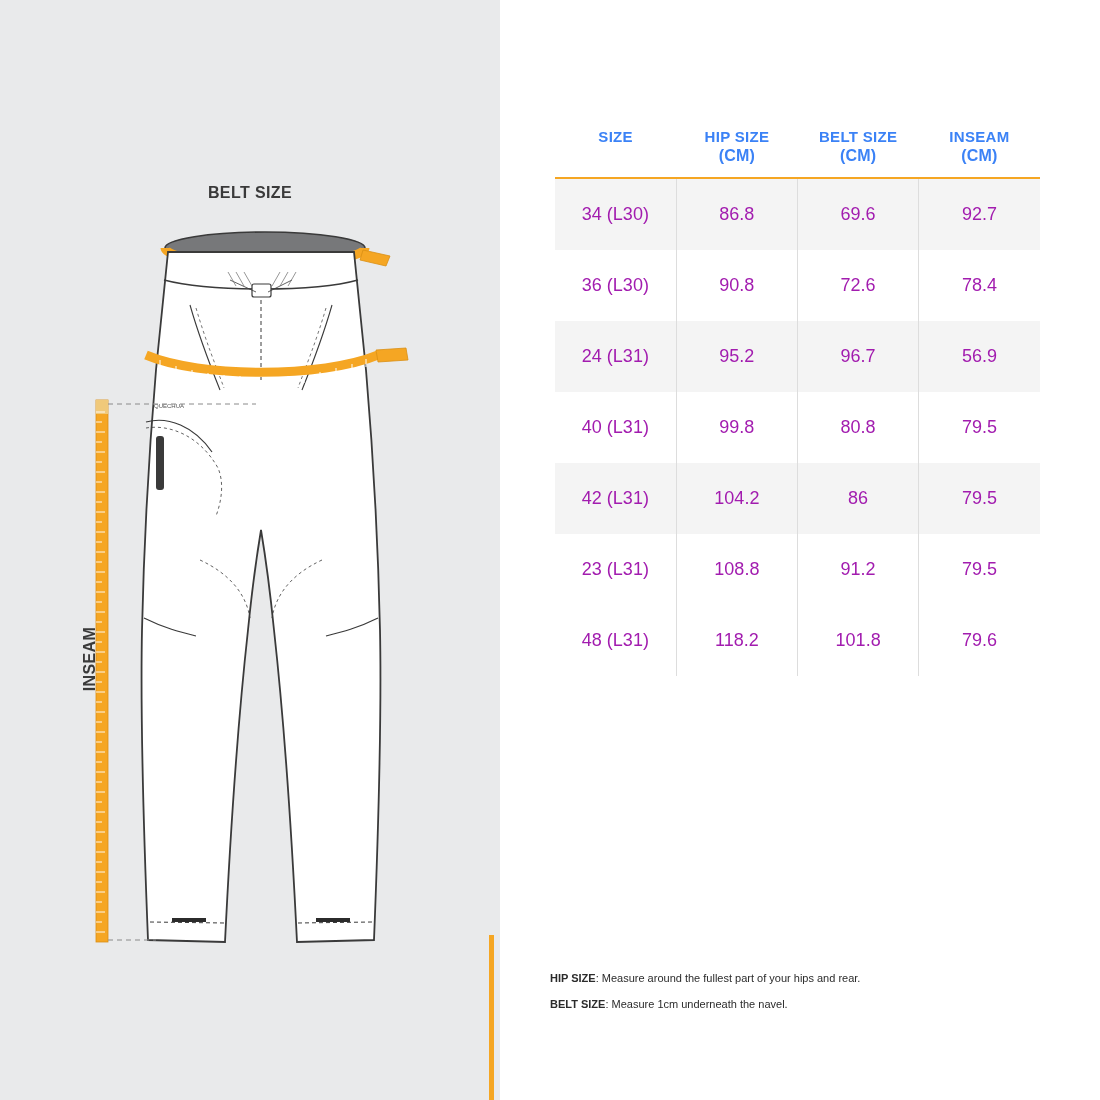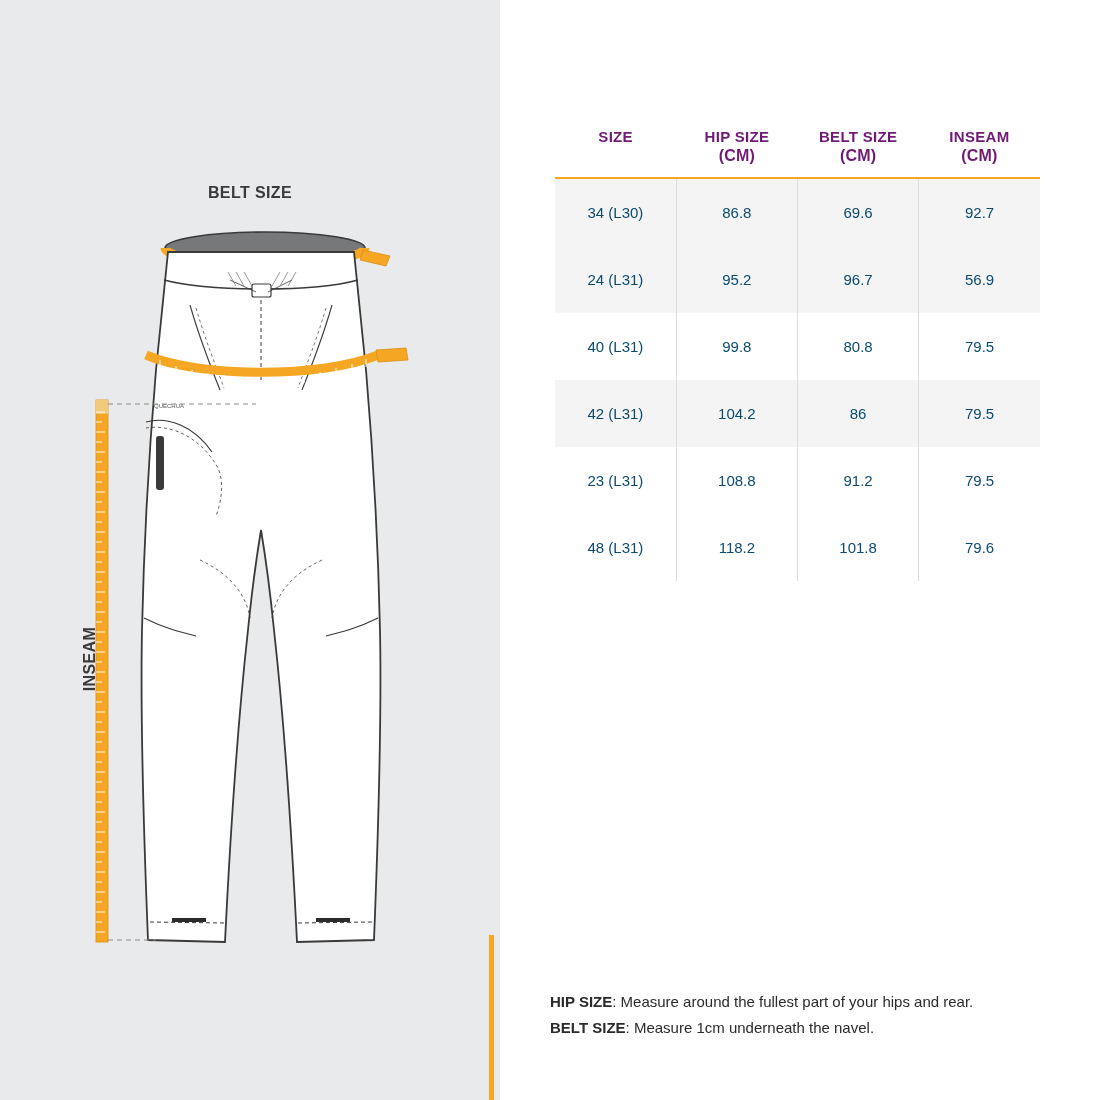--- a/index.html
+++ b/index.html
@@ -81,53 +81,52 @@
     width: 485px;
   }
   table.size-table {
     border-collapse: collapse;
     width: 485px;
     table-layout: fixed;
   }
   table.size-table th {
     font-size: 15px;
     font-weight: bold;
-    color: #701a75;
+    color: #3b82f6;
     padding: 0 0 12px 0;
     text-align: center;
     vertical-align: top;
     letter-spacing: 0.3px;
   }
   table.size-table th .unit {
     display: block;
     font-size: 16px;
     font-weight: bold;
     margin-top: 2px;
     letter-spacing: 0.2px;
   }
   thead tr { border-bottom: 2px solid #f5a623; }
   table.size-table td {
-    font-size: 15px;
+    font-size: 18px;
     text-align: center;
     padding: 25px 0;
-    color: #0c4a6e;
+    color: #a21caf;
     border-right: 1px solid #dddddd;
   }
   table.size-table td:last-child { border-right: none; }
   tbody tr.alt { background: #f4f4f4; }
 
   .notes {
     position: absolute;
     left: 50px;
     top: 965px;
     width: 530px;
-    font-size: 15px;
+    font-size: 11px;
     line-height: 26px;
     color: #2b2b2b;
-    margin-top: 24px;
   }
   .notes b { font-weight: bold; }
 </style>
 </head>
 <body>
 
 <div class="page">
 
   <div class="left-panel">
 
@@ -316,20 +315,26 @@
             </th>
           </tr>
         </thead>
         <tbody>
           <tr class="alt">
             <td>34 (L30)</td>
             <td>86.8</td>
             <td>69.6</td>
             <td>92.7</td>
           </tr>
+          <tr>
+            <td>36 (L30)</td>
+            <td>90.8</td>
+            <td>72.6</td>
+            <td>78.4</td>
+          </tr>
           <tr class="alt">
             <td>24 (L31)</td>
             <td>95.2</td>
             <td>96.7</td>
             <td>56.9</td>
           </tr>
           <tr>
             <td>40 (L31)</td>
             <td>99.8</td>
             <td>80.8</td>

